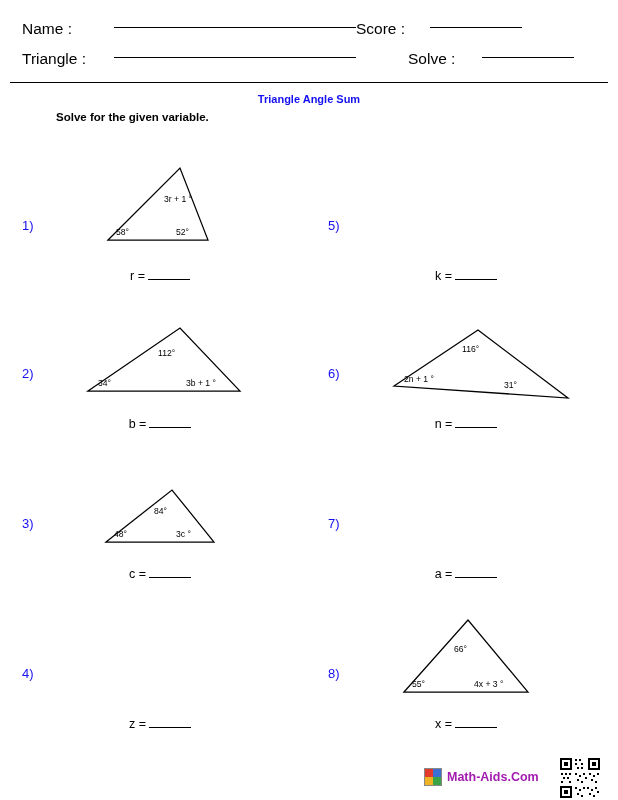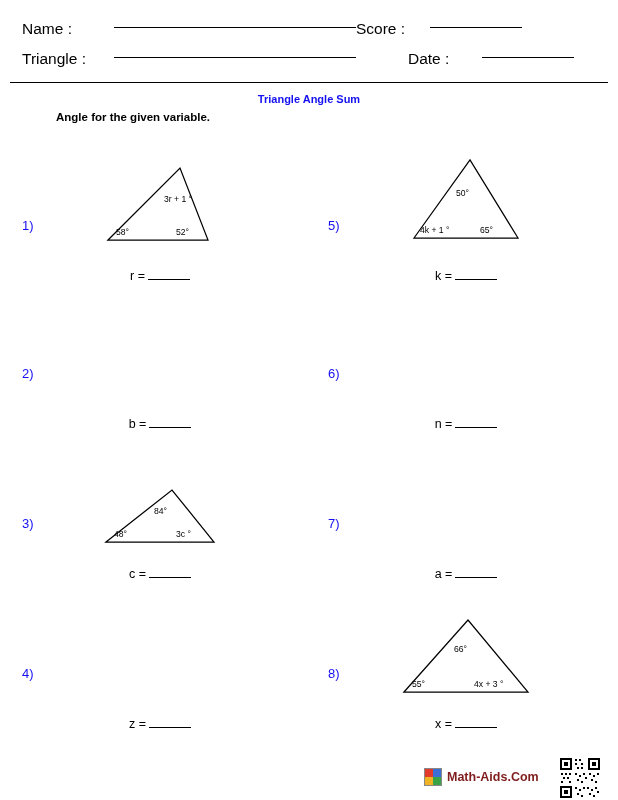--- a/index.html
+++ b/index.html
@@ -141,21 +141,21 @@
     width: 16px;
     height: 16px;
     display: grid;
     grid-template-columns: 1fr 1fr;
     grid-template-rows: 1fr 1fr;
     margin-right: 5px;
     border: 0.5px solid #888;
   }
   .logo-grid div { width: 100%; height: 100%; }
   .footer-text {
-    color: #7f1d1d;
+    color: #a21caf;
     font-weight: bold;
     font-size: 12.5px;
   }
   .qr {
     position: absolute;
     left: 558px;
     top: 756px;
     width: 44px;
     height: 44px;
   }
@@ -168,46 +168,54 @@
   <div class="header">
     <div class="hdr-row">
       <span class="hdr-label name-label">Name :</span>
       <span class="hdr-line name-line"></span>
       <span class="hdr-label score-label">Score :</span>
       <span class="hdr-line score-line"></span>
     </div>
     <div class="hdr-row">
       <span class="hdr-label teacher-label">Triangle :</span>
       <span class="hdr-line teacher-line"></span>
-      <span class="hdr-label date-label">Date :</span>
+      <span class="hdr-label date-label">Solve :</span>
       <span class="hdr-line date-line"></span>
     </div>
   </div>
   <div class="hdr-rule"></div>
 
   <div class="title">Triangle Angle Sum</div>
-  <div class="subtitle">Angle for the given variable.</div>
+  <div class="subtitle">Solve for the given variable.</div>
 
   <div class="problem" style="left:0px; top:150px;">
     <div class="pnum">1)</div>
     <div class="fig">
       <svg viewBox="0 0 220 120" width="220" height="120">
         <polygon points="58,90 130,18 158,90"></polygon>
         <text x="114" y="52">3r + 1 °</text>
         <text x="66" y="85">58°</text>
         <text x="126" y="85">52°</text>
       </svg>
     </div>
     <div class="answer">
       <span>r =</span><span class="blank"></span>
     </div>
   </div>
 
   <div class="problem" style="left:0px; top:298px;">
     <div class="pnum">2)</div>
+    <div class="fig">
+      <svg viewBox="0 0 220 120" width="220" height="120">
+        <polygon points="38,93 130,30 190,93"></polygon>
+        <text x="108" y="58">112°</text>
+        <text x="48" y="88">34°</text>
+        <text x="136" y="88">3b + 1 °</text>
+      </svg>
+    </div>
     <div class="answer">
       <span>b =</span><span class="blank"></span>
     </div>
   </div>
 
   <div class="problem" style="left:0px; top:448px;">
     <div class="pnum">3)</div>
     <div class="fig">
       <svg viewBox="0 0 220 120" width="220" height="120">
         <polygon points="56,94 122,42 164,94"></polygon>
@@ -223,35 +231,35 @@
 
   <div class="problem" style="left:0px; top:598px;">
     <div class="pnum">4)</div>
     <div class="answer">
       <span>z =</span><span class="blank"></span>
     </div>
   </div>
 
   <div class="problem" style="left:306px; top:150px;">
     <div class="pnum">5)</div>
-    <div class="fig">
-      <svg viewBox="0 0 220 120" width="220" height="120">
-        <polygon points="58,88 114,10 162,88"></polygon>
-        <text x="100" y="46">50°</text>
-        <text x="64" y="83">4k + 1 °</text>
-        <text x="124" y="83">65°</text>
-      </svg>
-    </div>
     <div class="answer">
       <span>k =</span><span class="blank"></span>
     </div>
   </div>
 
   <div class="problem" style="left:306px; top:298px;">
     <div class="pnum">6)</div>
+    <div class="fig">
+      <svg viewBox="0 0 220 120" width="220" height="120">
+        <polygon points="38,88 122,32 212,100"></polygon>
+        <text x="106" y="54">116°</text>
+        <text x="48" y="84">2n + 1 °</text>
+        <text x="148" y="90">31°</text>
+      </svg>
+    </div>
     <div class="answer">
       <span>n =</span><span class="blank"></span>
     </div>
   </div>
 
   <div class="problem" style="left:306px; top:448px;">
     <div class="pnum">7)</div>
     <div class="answer">
       <span>a =</span><span class="blank"></span>
     </div>

